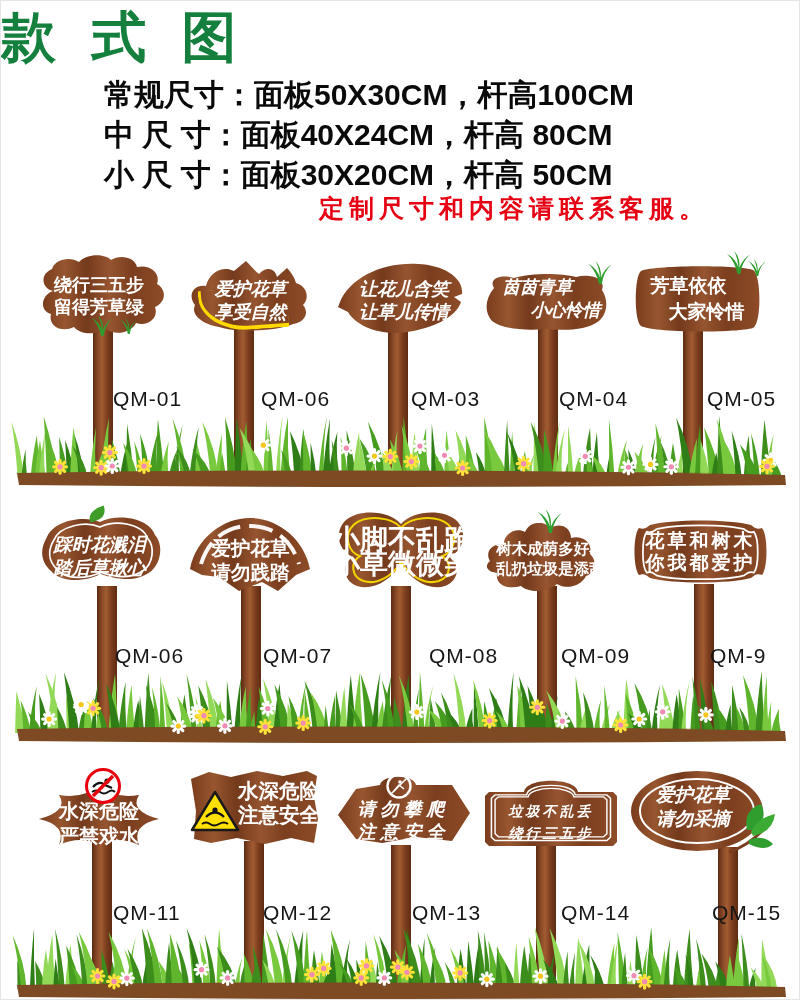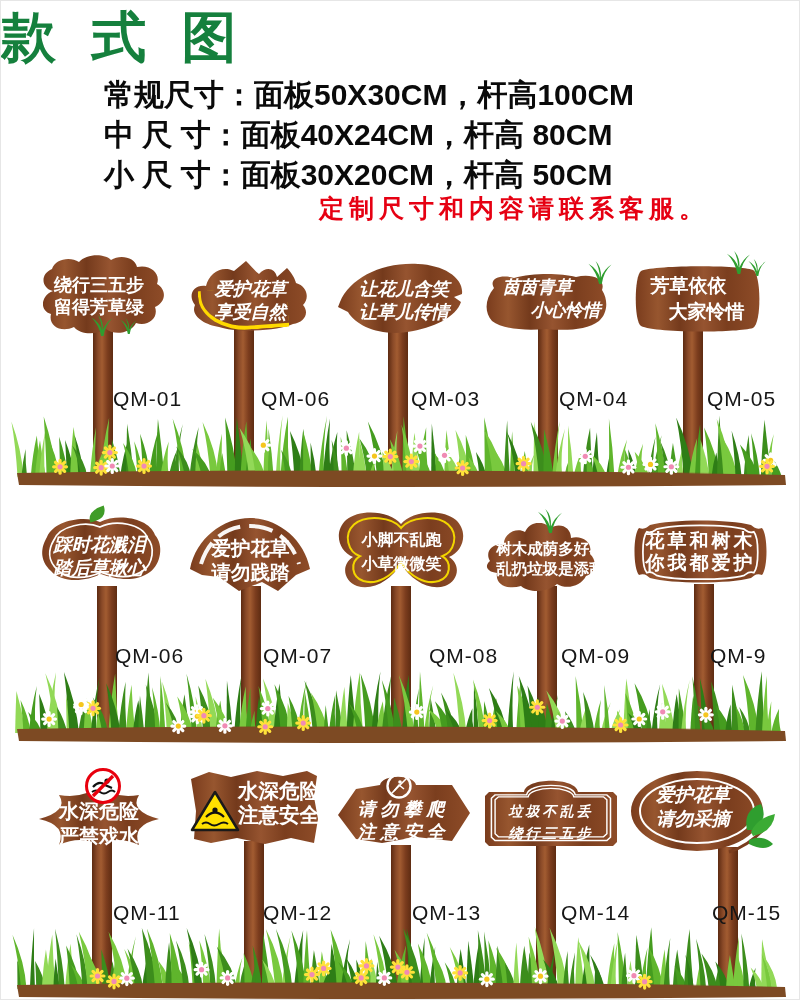--- a/index.html
+++ b/index.html
@@ -216,21 +216,21 @@
             <stop offset=".18" stop-color="#97562f"></stop>
             <stop offset=".36" stop-color="#743a1c"></stop>
             <stop offset=".55" stop-color="#965430"></stop>
             <stop offset=".74" stop-color="#7b3e1e"></stop>
             <stop offset="1" stop-color="#8e4c28"></stop>
           </linearGradient>
         </defs>
       <path fill="url(#w8)" d="M69,14 C59,1 28,-2 14,10 C1,22 7,42 21,47 C9,54 11,71 25,76 C41,81 59,70 69,54 C79,70 97,81 113,76 C127,71 129,54 117,47 C131,42 137,22 124,10 C110,-2 79,1 69,14 Z"></path>
       <path fill="none" stroke="#f2d500" stroke-width="2.4" transform="translate(10,6) scale(0.856)" d="M69,14 C59,1 28,-2 14,10 C1,22 7,42 21,47 C9,54 11,71 25,76 C41,81 59,70 69,54 C79,70 97,81 113,76 C127,71 129,54 117,47 C131,42 137,22 124,10 C110,-2 79,1 69,14 Z"></path>
     </svg>
-    <div class="txt" style="top:18px;font-size:16px;line-height:24px">
+    <div class="txt" style="top:18px;font-size:28px;line-height:24px">
       <div>小脚不乱跑</div>
       <div>小草微微笑</div>
     </div>
   </div>
 
   <div class="sign" style="left:479px;top:508px;width:141px;height:85px">
     <svg class="board" style="top:14px" width="141" height="71" viewBox="0 0 141 71">
       <defs>
           <linearGradient id="w9" x1="0" y1="0" x2="1" y2="0">
             <stop offset="0" stop-color="#7a3c1d"></stop>

